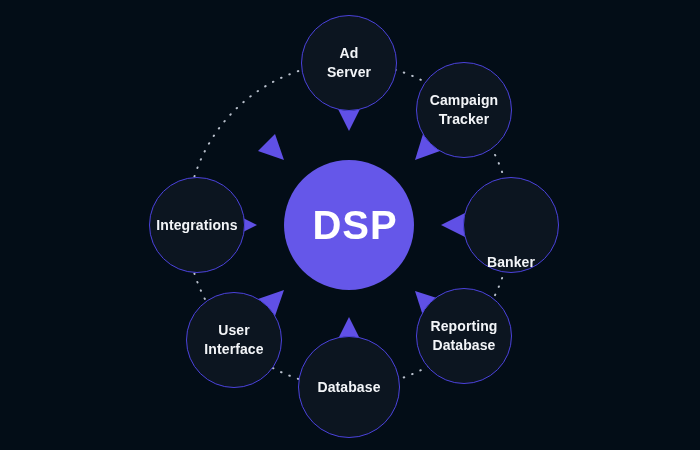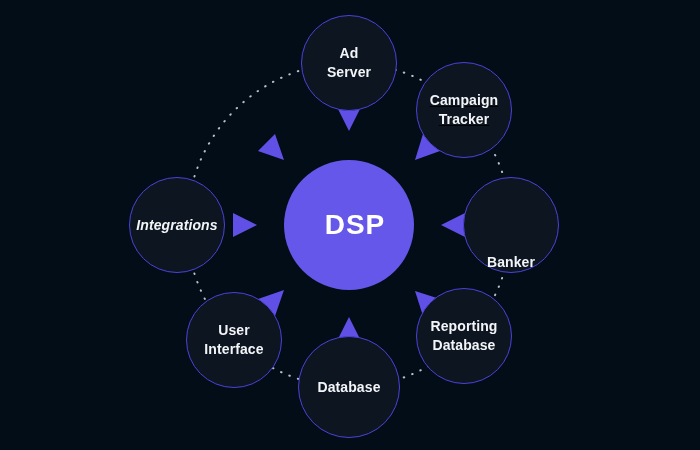--- a/index.html
+++ b/index.html
@@ -35,21 +35,21 @@
   .center-node{
     position:absolute;
     left:284px;top:160px;
     width:130px;height:130px;
     border-radius:50%;
     background:#6557e9;
     display:flex;align-items:center;justify-content:center;
   }
   .center-label{
     color:#ffffff;
-    font-size:28px;
+    font-size:40px;
     font-weight:700;
     letter-spacing:1px;
     margin-left:12px;
   }
 </style>
 </head>
 <body>
 
 <div class="stage">
 
@@ -65,21 +65,21 @@
     <polygon points="275,134 258,151 284,160" fill="#6050e6"></polygon>
   </svg>
 
   <div class="node" style="left:301px;top:15px;">
     <div class="node-label">
       <span>Ad</span>
       <span>Server</span>
     </div>
   </div>
 
-  <div class="node" style="left:416px;top:62px;text-decoration:underline;">
+  <div class="node" style="left:416px;top:62px;">
     <div class="node-label">
       <span>Campaign</span>
       <span>Tracker</span>
     </div>
   </div>
 
   <div class="node" style="left:463px;top:177px;align-items:flex-end;">
     <div class="node-label">
       <span>Banker</span>
     </div>
@@ -98,21 +98,21 @@
     </div>
   </div>
 
   <div class="node" style="left:186px;top:292px;align-items:center;">
     <div class="node-label">
       <span>User</span>
       <span>Interface</span>
     </div>
   </div>
 
-  <div class="node" style="left:129px;top:177px;font-style:italic;">
+  <div class="node" style="left:149px;top:177px;">
     <div class="node-label">
       <span>Integrations</span>
     </div>
   </div>
 
 
   <div class="center-node">
     <div class="center-label">DSP</div>
   </div>
 

